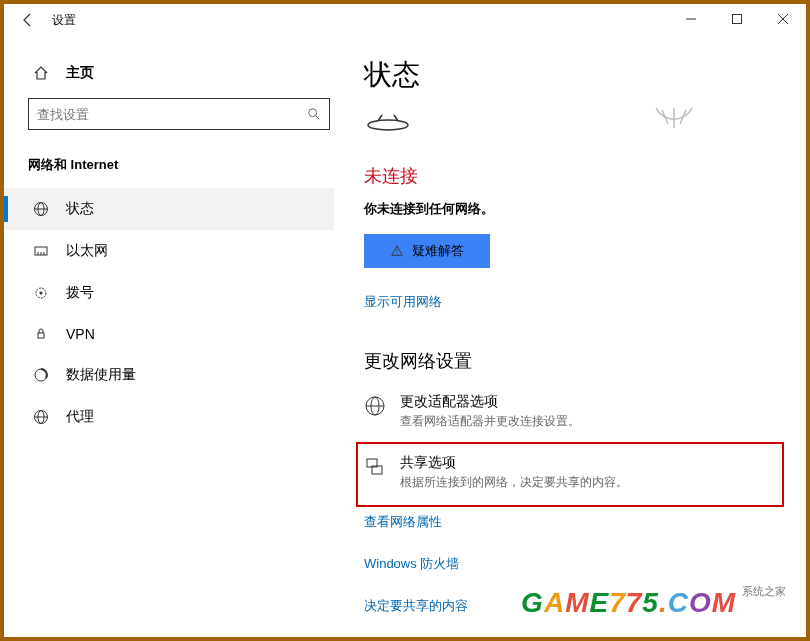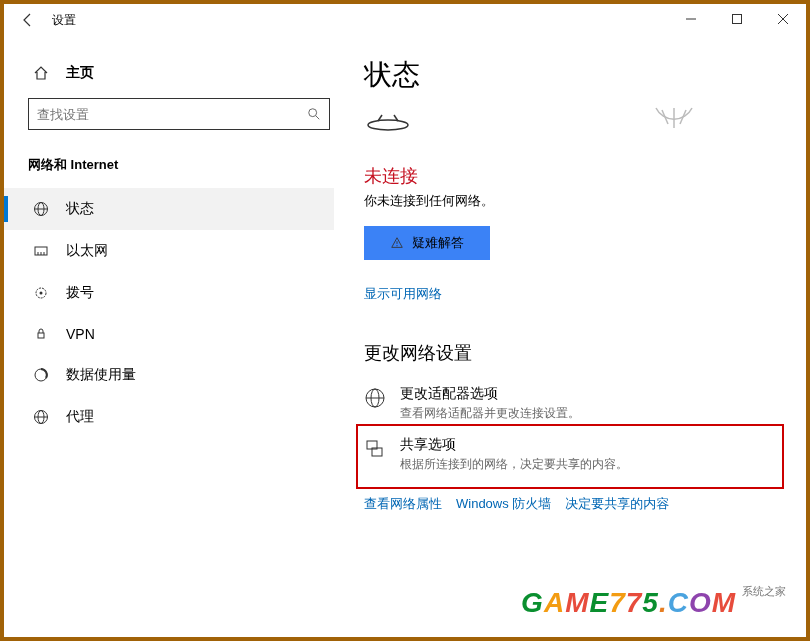--- a/index.html
+++ b/index.html
@@ -19,31 +19,31 @@
   .search-box input { border: none; outline: none; font-size: 13px; flex: 1; color: #666; }
   .section-label { font-size: 13px; font-weight: 600; padding: 6px 20px 14px 24px; }
   .nav-item { display: flex; align-items: center; padding: 12px 20px 12px 28px; cursor: pointer; position: relative; }
   .nav-item .icon { width: 18px; display: flex; justify-content: center; color: #333; }
   .nav-item .label { margin-left: 16px; font-size: 14px; }
   .nav-item.active::before { content: ""; position: absolute; left: 0; top: 8px; bottom: 8px; width: 4px; background: #0078d4; }
   .nav-item.active { background: #f2f2f2; }
   .main { flex: 1; padding: 20px 30px 0 30px; overflow: hidden; position: relative; }
   .page-title { font-size: 28px; font-weight: 400; margin-bottom: 10px; }
   .status-icons-row { display: flex; justify-content: space-between; align-items: center; margin-bottom: 30px; padding-right: 80px; }
-  .not-connected { color: #c50f1f; font-size: 18px; font-weight: 400; margin-bottom: 4px; }
-  .not-connected-sub { font-size: 13px; margin-bottom: 16px; }
+  .not-connected { color: #c50f1f; font-size: 18px; font-weight: 400; margin-bottom: 12px; }
+  .not-connected-sub { font-size: 13px; margin-bottom: 16px; font-weight: bold; }
   .troubleshoot-btn { background: #3b82f6; border: none; padding: 8px 26px; font-size: 13px; display: inline-flex; align-items: center; gap: 8px; cursor: pointer; margin-bottom: 24px; }
   .link { color: #0066b4; font-size: 13px; cursor: pointer; display: inline-block; margin-bottom: 10px; }
   .section-h2 { font-size: 18px; font-weight: 400; margin-top: 28px; margin-bottom: 20px; }
-  .option-row { display: flex; align-items: flex-start; gap: 14px; margin-bottom: 14px; cursor: pointer; }
+  .option-row { display: flex; align-items: flex-start; gap: 14px; margin-bottom: 24px; cursor: pointer; }
   .option-row .icon { width: 22px; padding-top: 2px; }
   .option-row .texts .t1 { font-size: 14px; }
   .option-row .texts .t2 { font-size: 12px; color: #666; margin-top: 2px; }
   .highlight-box { border: 2px solid #c00; padding: 10px 6px 10px 6px; margin: -12px -8px 6px -8px; }
-  .links-col { display: flex; gap: 14px; margin-top: 4px; }
+  .links-col { display: flex; flex-direction: column; gap: 14px; margin-top: 4px; }
   .watermark { position:absolute; bottom:18px; right:70px; font-size:28px; font-weight:900; font-style:italic; letter-spacing:1px; }
   .watermark .g{color:#0a8f2f;} .watermark .a{color:#f39c12;} .watermark .m{color:#e74c3c;} .watermark .e{color:#0a8f2f;}
   .watermark .n7{color:#f39c12;} .watermark .n72{color:#e74c3c;} .watermark .n5{color:#0a8f2f;}
   .watermark .dot{color:#e67e22;} .watermark .c{color:#4aa3df;} .watermark .o{color:#8e44ad;} .watermark .mm{color:#e74c3c;}
   .small-tag { position:absolute; bottom:38px; right:20px; font-size:11px; color:#777; }
   svg { display: block; }
 </style>
 </head>
 <body>
 

